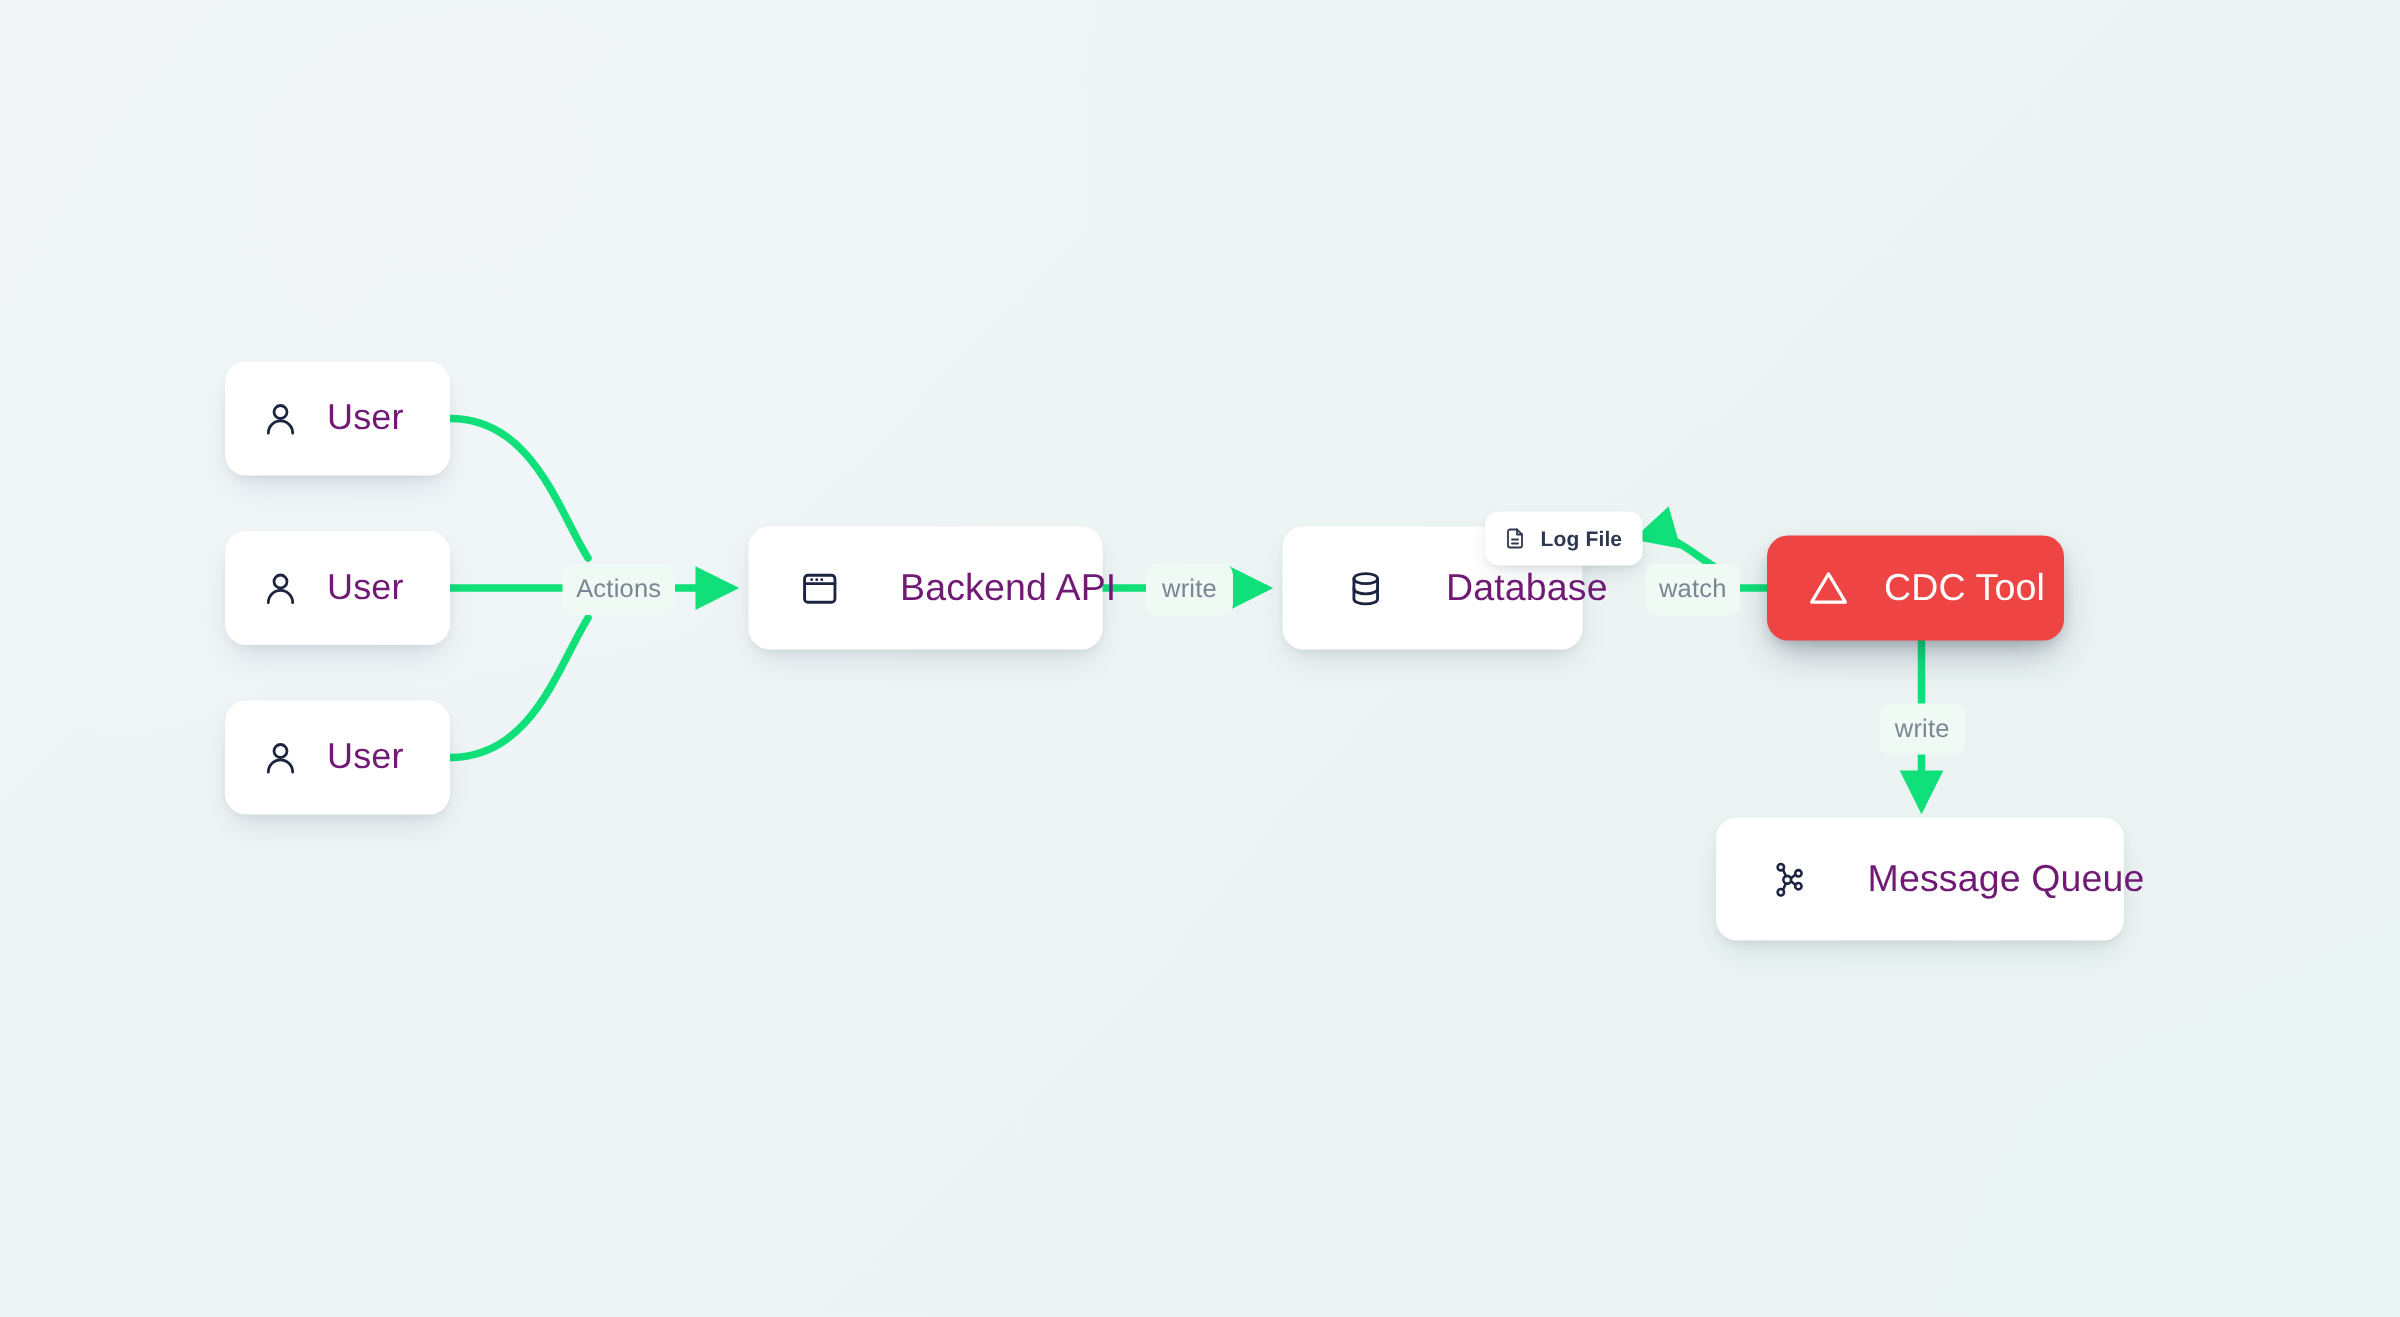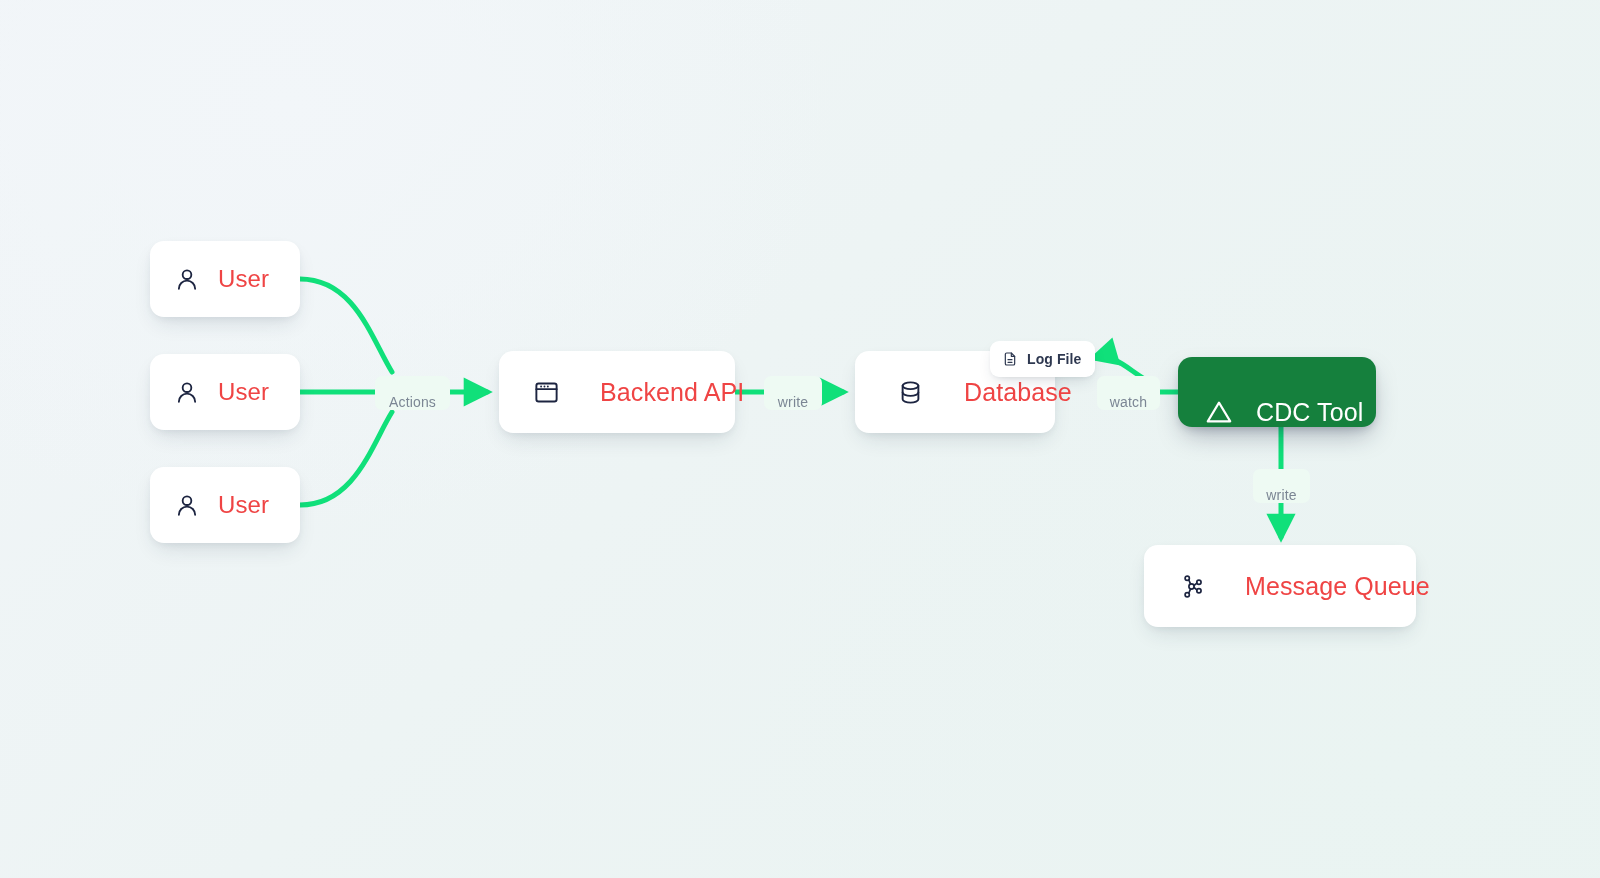--- a/index.html
+++ b/index.html
@@ -45,21 +45,21 @@
                 0 3px 8px -3px rgba(31, 50, 72, 0.10);
   }
   .node .node-icon {
     display: flex;
     align-items: center;
     justify-content: center;
     flex: none;
     color: #1c2440;
   }
   .node .node-label {
-    color: #ef4444;
+    color: #701a75;
     font-size: 25px;
     font-weight: 400;
     letter-spacing: 0.1px;
     white-space: nowrap;
   }
 
   
   .node.user {
     width: 150px;
     height: 76px;
@@ -69,38 +69,37 @@
   .node.user .node-label { font-size: 24px; }
 
   
   .node.wide {
     height: 82px;
     padding-left: 34px;
     gap: 40px;
   }
 
   .node.dark {
-    background: #15803d;
+    background: #ef4444;
     box-shadow: 0 12px 26px -6px rgba(27, 35, 64, 0.35),
                 0 4px 10px -3px rgba(27, 35, 64, 0.22);
-    align-items: flex-end;
   }
   .node.dark .node-label { color: #ffffff; }
   .node.dark .node-icon { color: #ffffff; }
 
   
   .edge-label {
     position: absolute;
     display: flex;
-    align-items: flex-end;
+    align-items: center;
     justify-content: center;
     border-radius: 7px;
     background: #eefaf3;
     color: #7b8694;
-    font-size: 14px;
+    font-size: 17px;
     letter-spacing: 0.15px;
     white-space: nowrap;
     padding: 0 12px;
     height: 34px;
   }
 
   
   .badge {
     position: absolute;
     display: flex;

